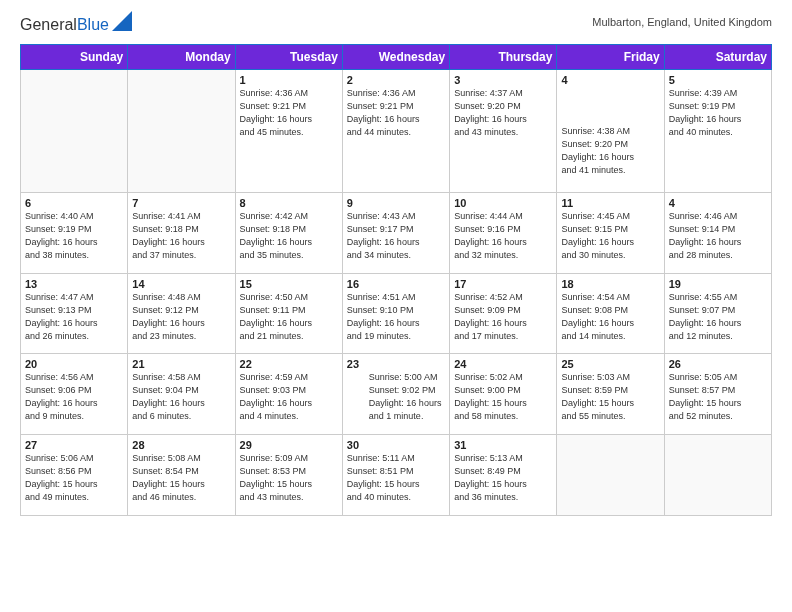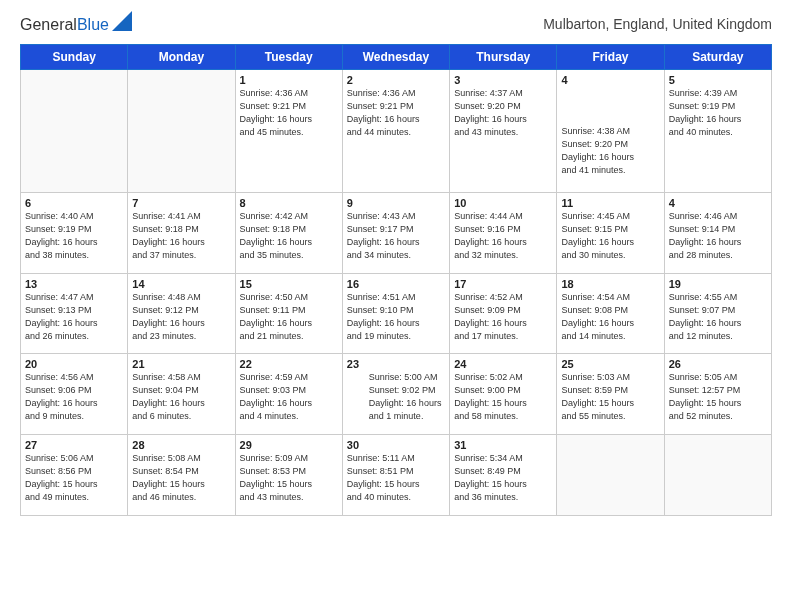--- a/index.html
+++ b/index.html
@@ -36,37 +36,37 @@
     .title-block {
       text-align: right;
     }
     .month-title {
       font-size: 36px;
       font-weight: bold;
       color: #222;
       line-height: 1.1;
     }
     .location {
-      font-size: 14px;
+      font-size: 11px;
       color: #444;
     }
     .calendar {
       flex: 1;
       border: 1px solid #ccc;
       border-collapse: collapse;
       width: 100%;
       table-layout: fixed;
     }
     .calendar th {
-      background: #1d4ed8;
+      background: #6d28d9;
       color: #fff;
       font-size: 12px;
       font-weight: bold;
       padding: 5px 4px;
-      text-align: center;
+      text-align: right;
       border: 1px solid #1a70cc;
     }
     .calendar td {
       border: 1px solid #ccc;
       vertical-align: top;
       padding: 4px 4px 3px 4px;
       font-size: 9.5px;
       color: #333;
       background: #fff;
     }
@@ -301,21 +301,21 @@
           <td>
             <span class="day-num">25</span>
             <div class="day-info" style="white-space: pre-line;">Sunrise: 5:03 AM
 Sunset: 8:59 PM
 Daylight: 15 hours
 and 55 minutes.</div>
           </td>
           <td>
             <span class="day-num">26</span>
             <div class="day-info" style="white-space: pre-line;">Sunrise: 5:05 AM
-Sunset: 12:57 PM
+Sunset: 8:57 PM
 Daylight: 15 hours
 and 52 minutes.</div>
           </td>
         </tr>
         <tr>
           <td>
             <span class="day-num">27</span>
             <div class="day-info" style="white-space: pre-line;">Sunrise: 5:06 AM
 Sunset: 8:56 PM
 Daylight: 15 hours
@@ -337,21 +337,21 @@
           </td>
           <td>
             <span class="day-num">30</span>
             <div class="day-info" style="white-space: pre-line;">Sunrise: 5:11 AM
 Sunset: 8:51 PM
 Daylight: 15 hours
 and 40 minutes.</div>
           </td>
           <td>
             <span class="day-num">31</span>
-            <div class="day-info" style="white-space: pre-line;">Sunrise: 5:34 AM
+            <div class="day-info" style="white-space: pre-line;">Sunrise: 5:13 AM
 Sunset: 8:49 PM
 Daylight: 15 hours
 and 36 minutes.</div>
           </td>
           <td class="empty"></td>
           <td class="empty"></td>
         </tr>
       </tbody>
   </table>
 </div>

